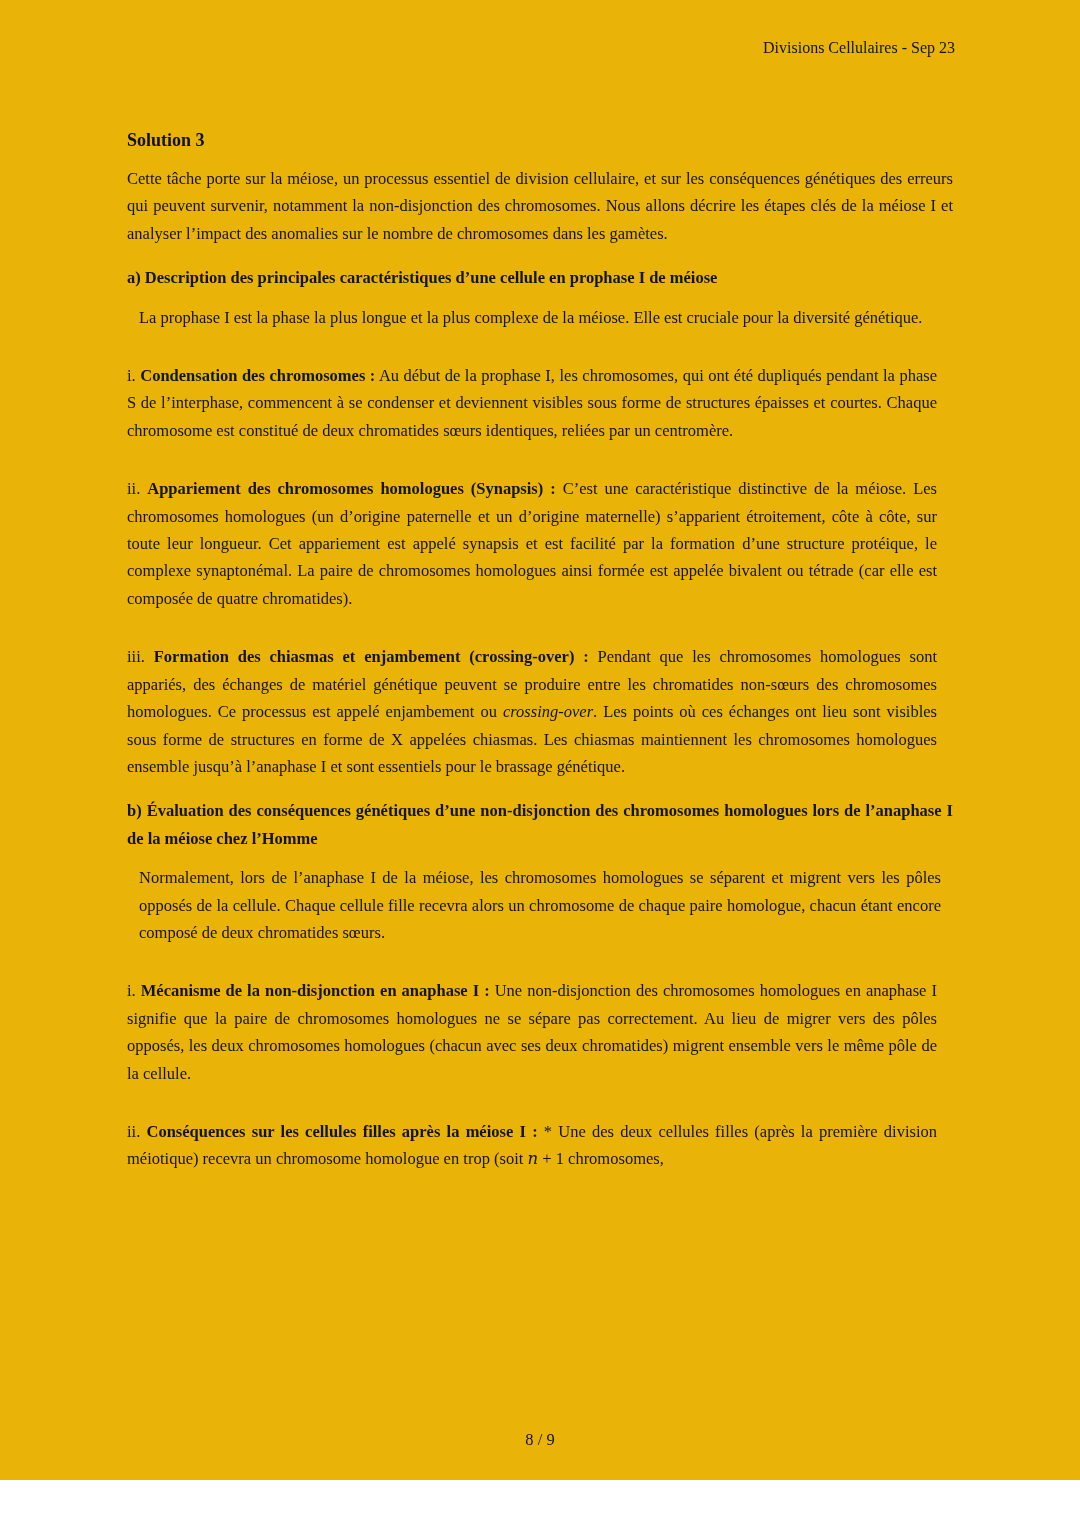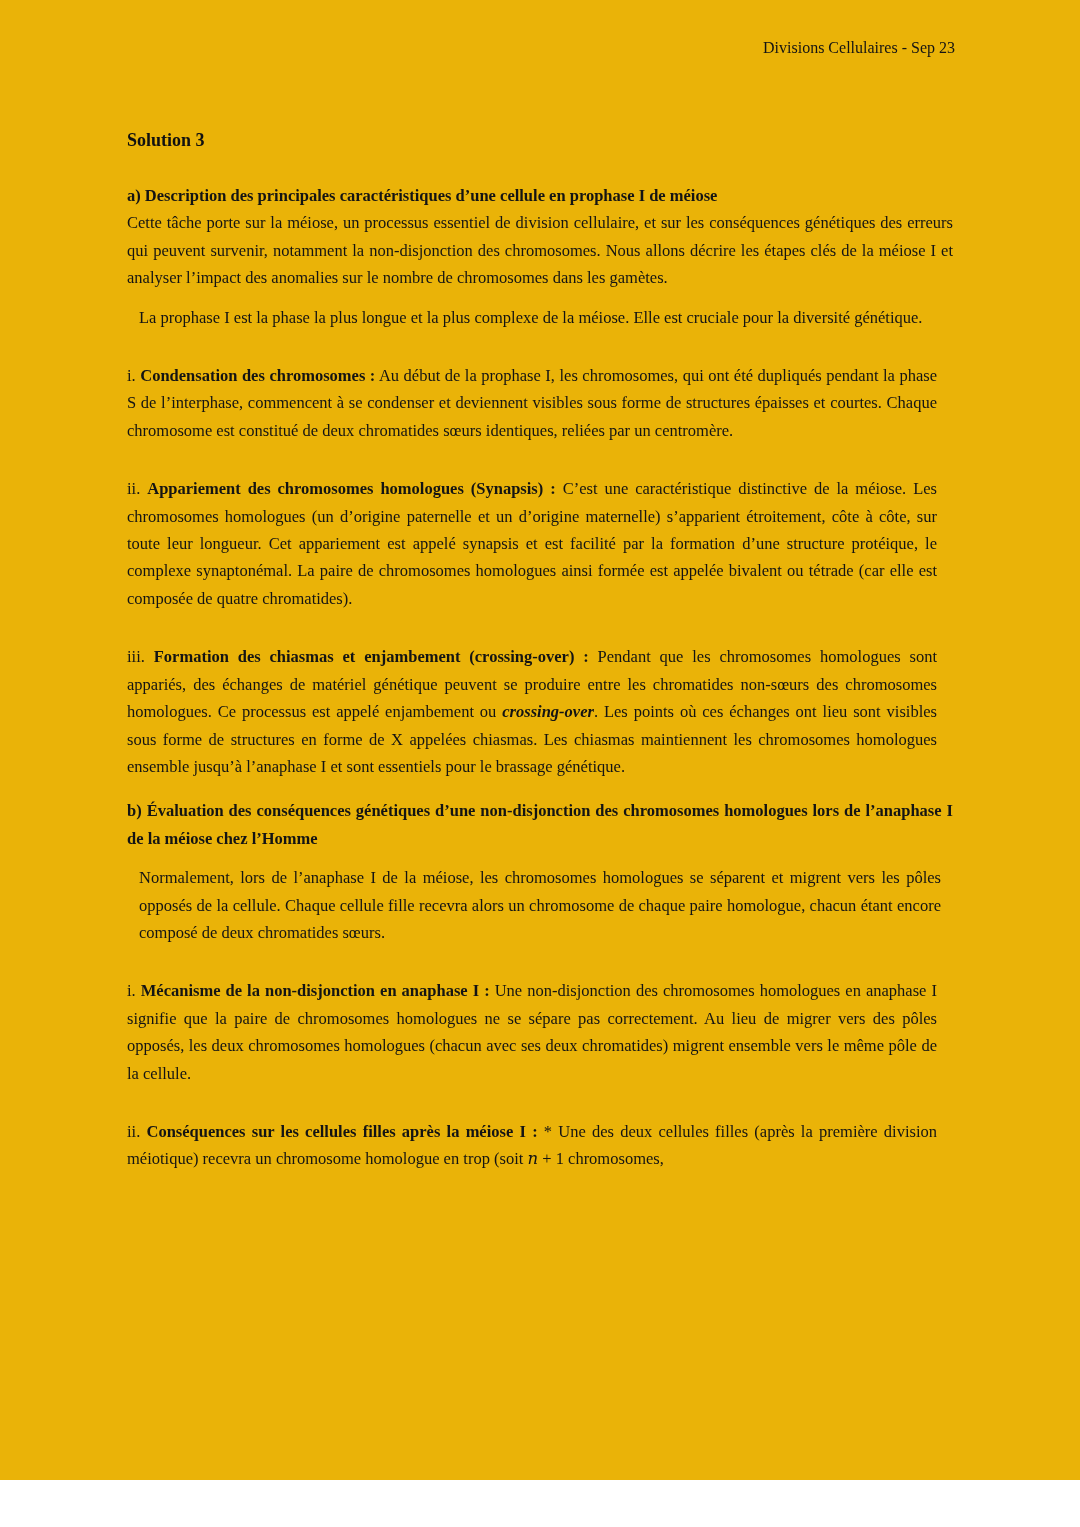--- a/index.html
+++ b/index.html
@@ -44,21 +44,21 @@
     text-align: justify;
     hyphens: auto;
     -webkit-hyphens: auto;
   }
   .blk { margin: 0; }
   .blk-intro   { margin: 0; }
   .blk-heading { margin: 17px 0 0 0; font-weight: 700; }
   .blk-text    { margin: 12px; }
   .blk-item    { margin: 31px 16px 0 0; }
   .run-bold    { font-weight: 700; }
-  .run-italic  { font-style: italic; font-weight: bold; }
+  .run-italic  { font-style: italic; }
   .run-math    { font-style: italic; font-family: "DejaVu Serif", serif; }
   .page-footer {
     position: absolute;
     top: 1430px;
     left: 0;
     width: 100%;
     text-align: center;
     font-size: 16.5px;
     color: #141414;
   }
@@ -66,26 +66,27 @@
 </head>
 <body>
 
 <div class="page">
 
   <div class="running-header">Divisions Cellulaires - Sep 23</div>
 
   <h1 class="doc-title">Solution 3</h1>
 
   <div class="content">
+      <p class="blk blk-intro"><span>Cette tâche porte sur la méiose, un processus essentiel de division cellulaire, et sur les conséquences génétiques des erreurs qui peuvent survenir, notamment la non-disjonction des chromosomes. Nous allons décrire les étapes clés de la méiose I et analyser l’impact des anomalies sur le nombre de chromosomes dans les gamètes.</span></p>
       <p class="blk blk-heading"><span class="run-bold">a) Description des principales caractéristiques d’une cellule en prophase I de méiose</span></p>
-      <p class="blk blk-intro"><span>Cette tâche porte sur la méiose, un processus essentiel de division cellulaire, et sur les conséquences génétiques des erreurs qui peuvent survenir, notamment la non-disjonction des chromosomes. Nous allons décrire les étapes clés de la méiose I et analyser l’impact des anomalies sur le nombre de chromosomes dans les gamètes.</span></p>
       <p class="blk blk-text"><span>La prophase I est la phase la plus longue et la plus complexe de la méiose. Elle est cruciale pour la diversité génétique.</span></p>
       <p class="blk blk-item"><span>i. </span><span class="run-bold">Condensation des chromosomes :</span><span> Au début de la prophase I, les chromosomes, qui ont été dupliqués pendant la phase S de l’interphase, commencent à se condenser et deviennent visibles sous forme de structures épaisses et courtes. Chaque chromosome est constitué de deux chromatides sœurs identiques, reliées par un centromère.</span></p>
       <p class="blk blk-item"><span>ii. </span><span class="run-bold">Appariement des chromosomes homologues (Synapsis) :</span><span> C’est une caractéristique distinctive de la méiose. Les chromosomes homologues (un d’origine paternelle et un d’origine maternelle) s’apparient étroitement, côte à côte, sur toute leur longueur. Cet appariement est appelé synapsis et est facilité par la formation d’une structure protéique, le complexe synaptonémal. La paire de chromosomes homologues ainsi formée est appelée bivalent ou tétrade (car elle est composée de quatre chromatides).</span></p>
       <p class="blk blk-item"><span>iii. </span><span class="run-bold">Formation des chiasmas et enjambement (crossing-over) :</span><span> Pendant que les chromosomes homologues sont appariés, des échanges de matériel génétique peuvent se produire entre les chromatides non-sœurs des chromosomes homologues. Ce processus est appelé enjambement ou </span><span class="run-italic">crossing-over</span><span>. Les points où ces échanges ont lieu sont visibles sous forme de structures en forme de X appelées chiasmas. Les chiasmas maintiennent les chromosomes homologues ensemble jusqu’à l’anaphase I et sont essentiels pour le brassage génétique.</span></p>
       <p class="blk blk-heading"><span class="run-bold">b) Évaluation des conséquences génétiques d’une non-disjonction des chromosomes homologues lors de l’anaphase I de la méiose chez l’Homme</span></p>
       <p class="blk blk-text"><span>Normalement, lors de l’anaphase I de la méiose, les chromosomes homologues se séparent et migrent vers les pôles opposés de la cellule. Chaque cellule fille recevra alors un chromosome de chaque paire homologue, chacun étant encore composé de deux chromatides sœurs.</span></p>
       <p class="blk blk-item"><span>i. </span><span class="run-bold">Mécanisme de la non-disjonction en anaphase I :</span><span> Une non-disjonction des chromosomes homologues en anaphase I signifie que la paire de chromosomes homologues ne se sépare pas correctement. Au lieu de migrer vers des pôles opposés, les deux chromosomes homologues (chacun avec ses deux chromatides) migrent ensemble vers le même pôle de la cellule.</span></p>
       <p class="blk blk-item"><span>ii. </span><span class="run-bold">Conséquences sur les cellules filles après la méiose I :</span><span> * Une des deux cellules filles (après la première division méiotique) recevra un chromosome homologue en trop (soit </span><span class="run-math">n</span><span> + 1 chromosomes,</span></p>
     </div>
 
+  <div class="page-footer">8 / 9</div>
 
 </div>
 
 </body></html>

